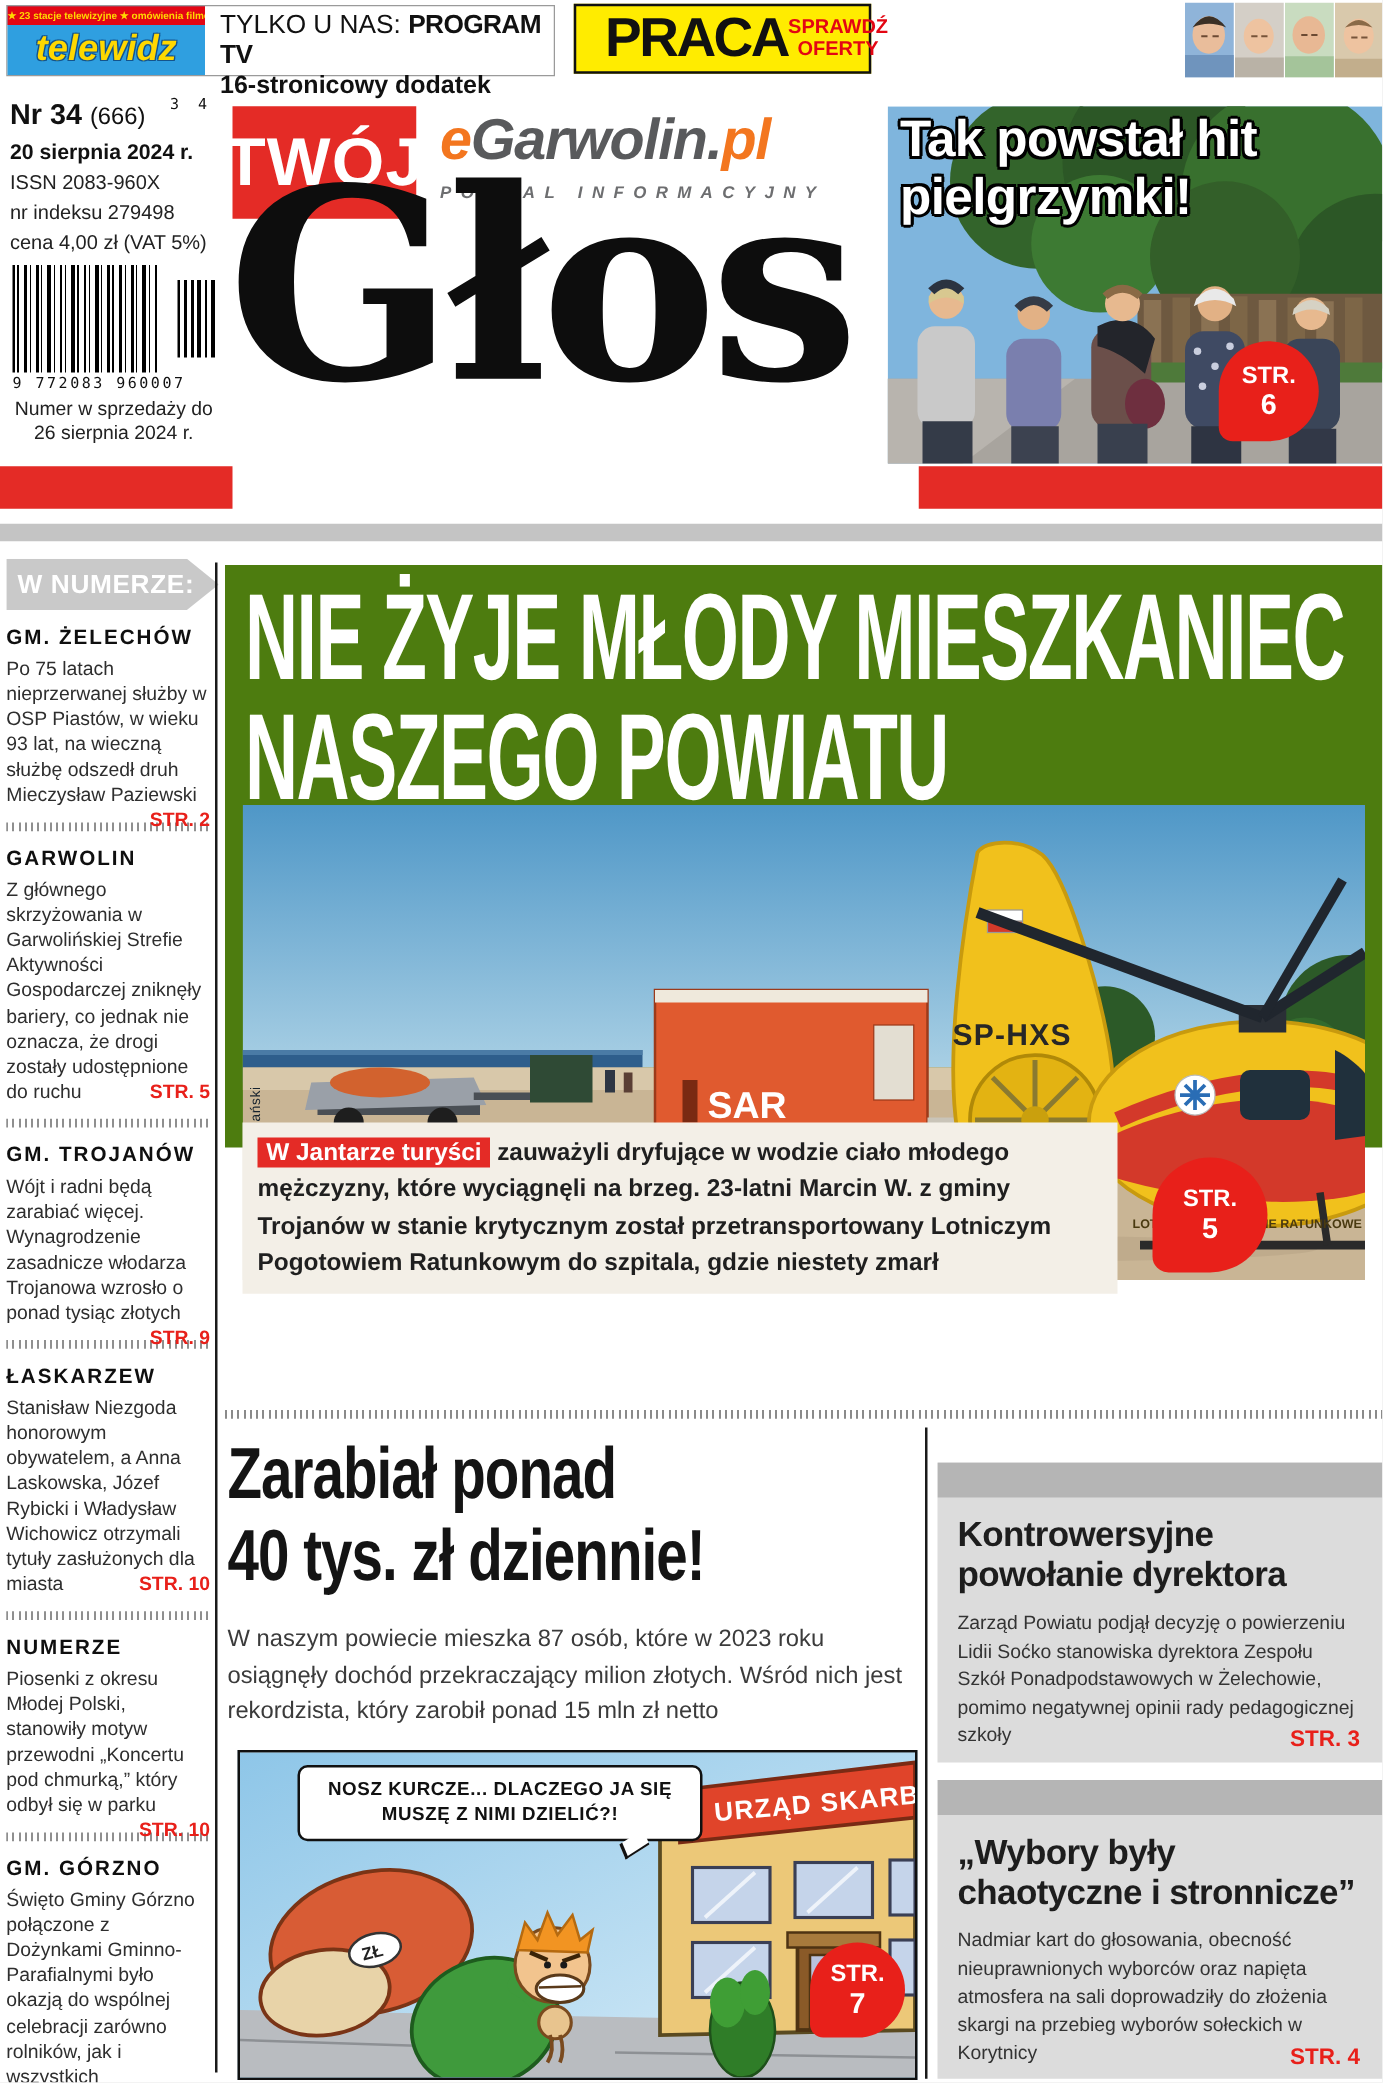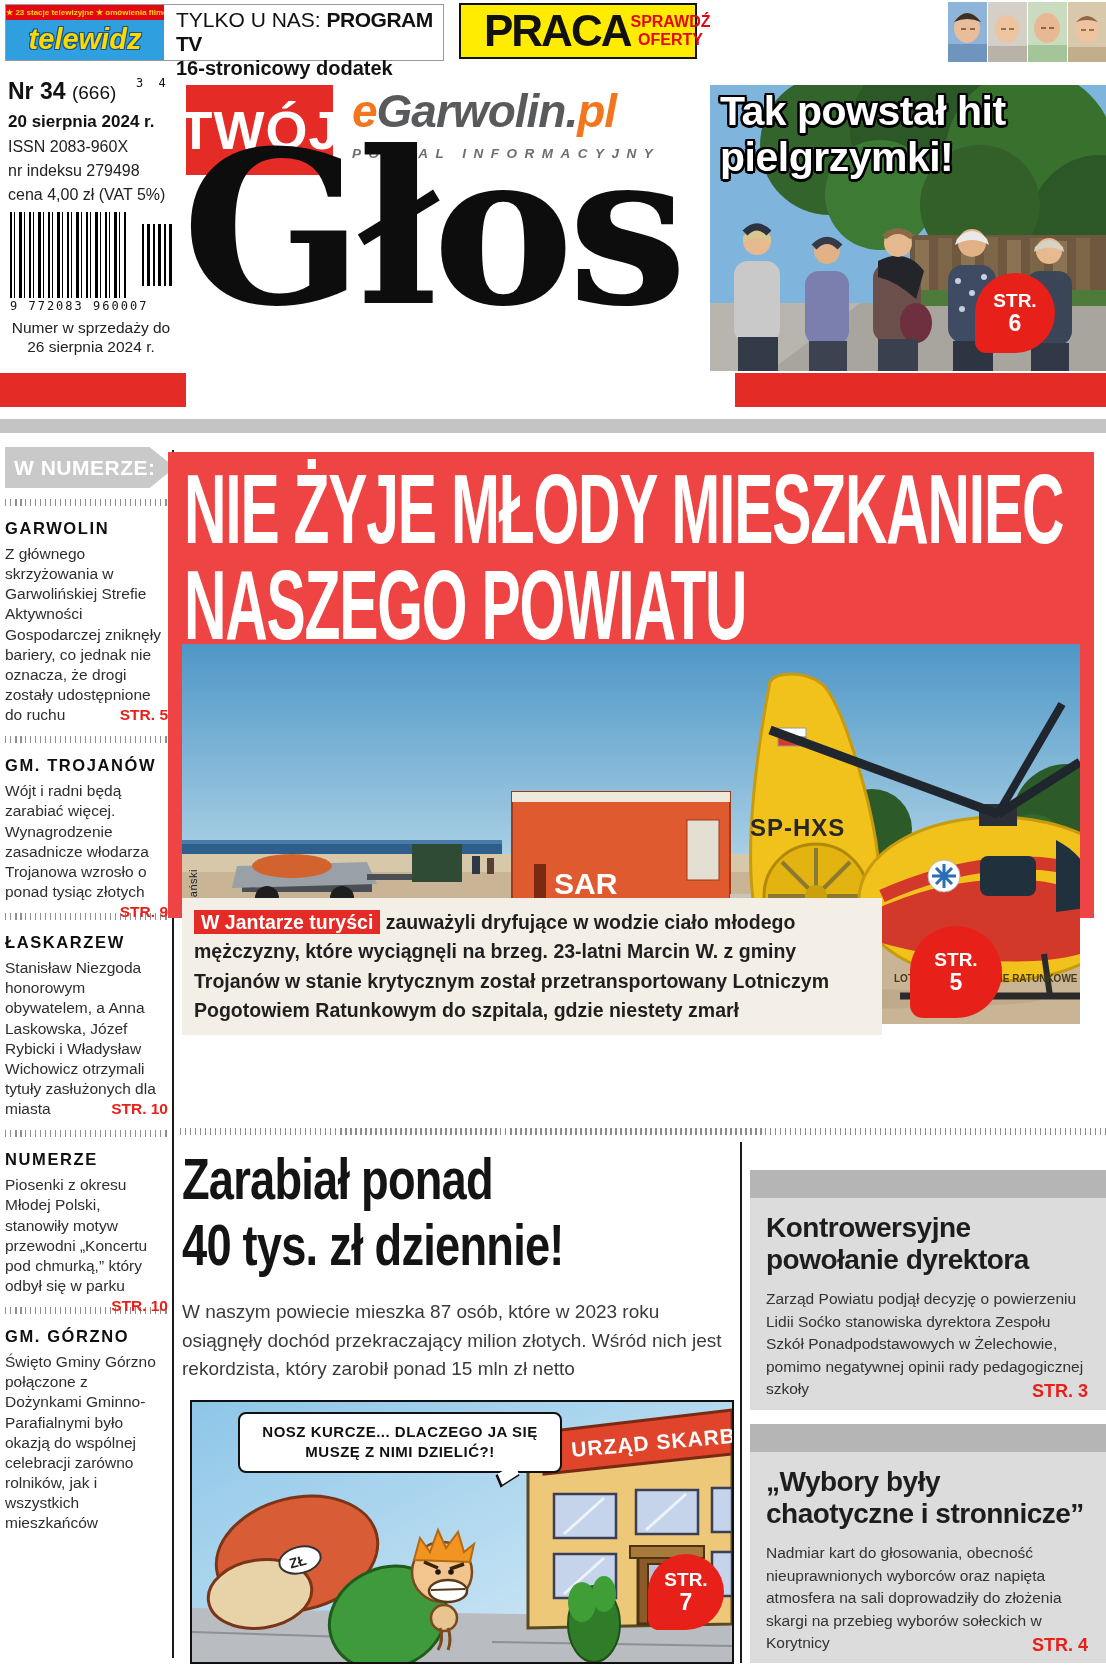--- a/index.html
+++ b/index.html
@@ -73,21 +73,21 @@
              color:#fff;font-size:21px;font-weight:800;line-height:41px;padding-left:9px;letter-spacing:0.5px;box-sizing:border-box;}
   .sb-item{margin-top:13px;}
   .sb-head{font-size:16.5px;font-weight:800;letter-spacing:1.6px;color:#0f0f0f;}
   .sb-text{font-size:15.5px;line-height:1.3;color:#2e2e2e;margin-top:6px;}
   .sb-page{float:right;color:#e8201a;font-weight:800;font-size:15.5px;padding-left:6px;}
   .sb-sep{height:7px;margin:11px 0 0 0;background:repeating-linear-gradient(90deg,#8f8f8f 0 1.5px,transparent 1.5px 5px);}
   .v-div1{left:172px;top:450px;width:2px;height:1208px;background:#1a1a1a;}
   .v-div2{left:740px;top:1142px;width:2px;height:521px;background:#1a1a1a;}
 
   
-  .lead-box{left:168px;top:452px;width:926px;height:466px;background:#ef4444;}
+  .lead-box{left:180px;top:452px;width:926px;height:466px;background:#4d7c0f;}
   .lead-h{position:absolute;left:16px;color:#fff;font-weight:800;font-size:98px;letter-spacing:-2px;
           white-space:nowrap;transform:scaleX(.60);transform-origin:0 0;line-height:1;}
   .lead-h.l1{top:8px;}
   .lead-h.l2{top:104px;}
   .heli{position:absolute;left:14px;top:192px;width:898px;height:380px;overflow:hidden;}
   .credit{position:absolute;left:5px;top:360px;transform:rotate(-90deg);transform-origin:0 0;
           white-space:nowrap;font-size:11px;color:#15222e;letter-spacing:0.5px;}
   .lead-cap{position:absolute;left:14px;top:446px;width:676px;background:#f3efe7;padding:10px 12px;
             font-size:19.5px;font-weight:bold;color:#1f1f1f;line-height:1.5;}
   .cap-hl{background:#e42b26;color:#fff;padding:1px 7px;}
@@ -266,20 +266,24 @@
     </div>
   </div>
 
   <div class="abs tag-seg s1"></div>
   <div class="abs tag-seg s3"></div>
   <div class="abs gray-bar"></div>
 
   <div class="abs sidebar">
     <div class="wn-banner">W NUMERZE:</div>
 
+    <div class="sb-item">
+      <div class="sb-head">GM. ŻELECHÓW</div>
+      <div class="sb-text"><span>Po 75 latach nieprzerwanej służby w OSP Piastów, w wieku 93 lat, na wieczną służbę odszedł druh Mieczysław Paziewski</span><span class="sb-page">STR. 2</span></div>
+    </div>
     <div class="sb-sep"></div>
 
     <div class="sb-item">
       <div class="sb-head">GARWOLIN</div>
       <div class="sb-text"><span>Z głównego skrzyżowania w Garwolińskiej Strefie Aktywności Gospodarczej zniknęły bariery, co jednak nie oznacza, że drogi zostały udostępnione do ruchu</span><span class="sb-page">STR. 5</span></div>
     </div>
     <div class="sb-sep"></div>
 
     <div class="sb-item">
       <div class="sb-head">GM. TROJANÓW</div>

